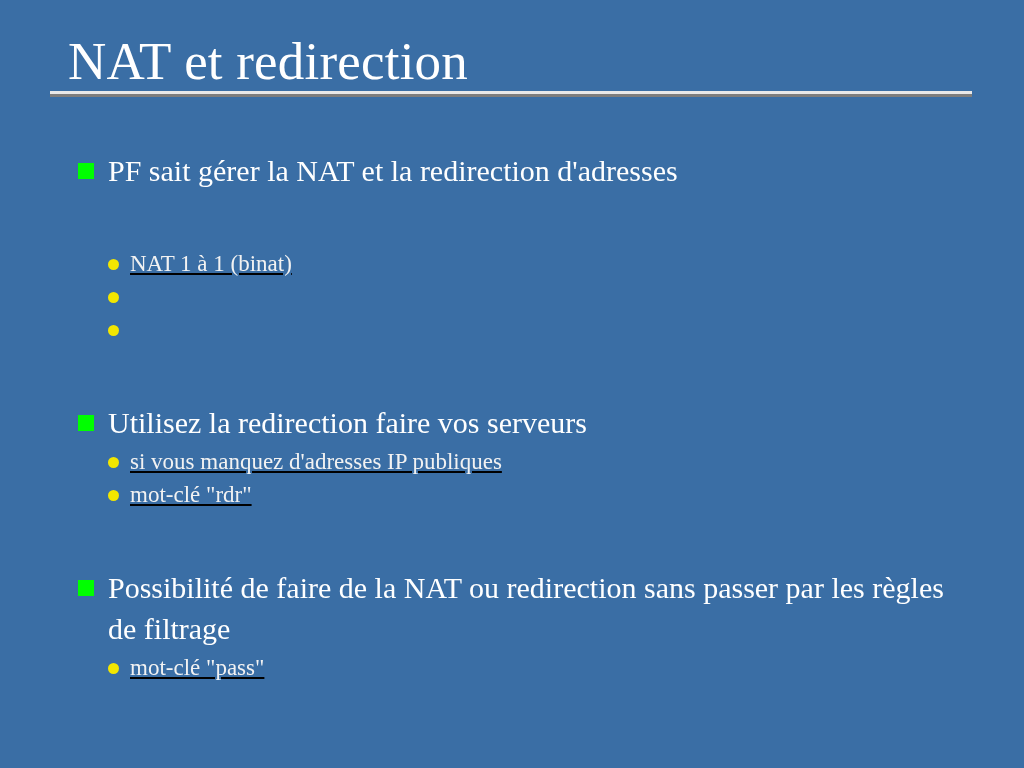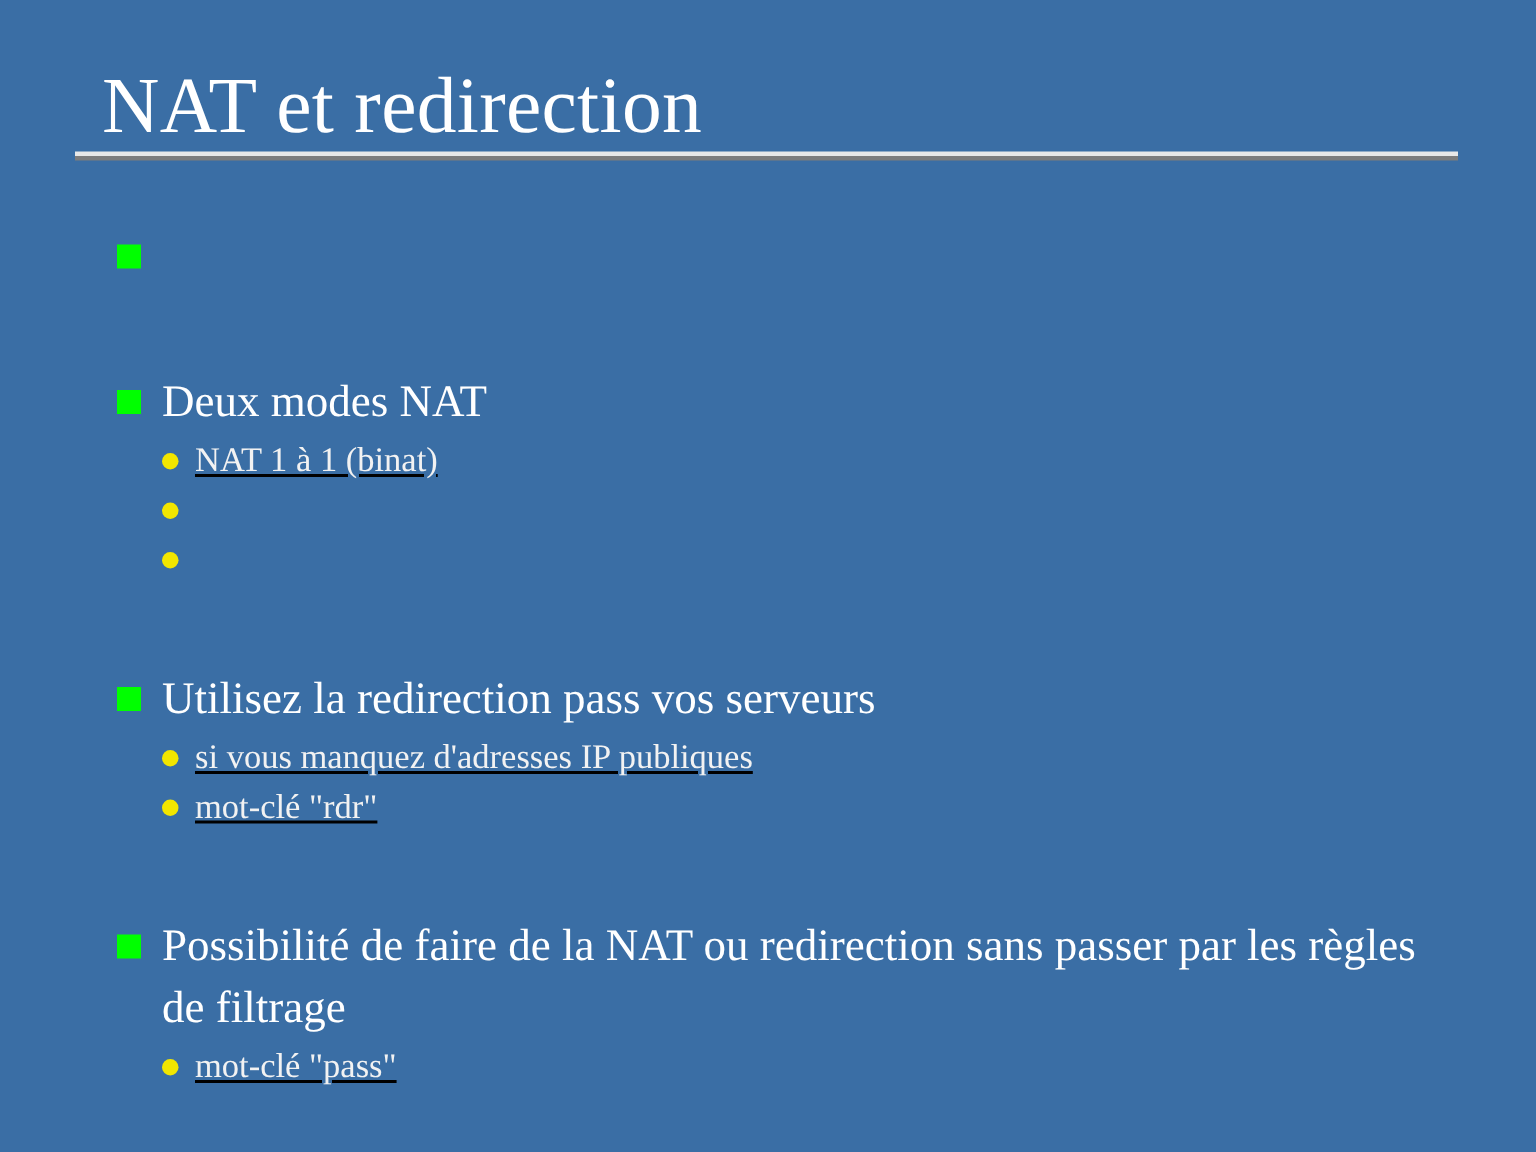--- a/index.html
+++ b/index.html
@@ -17,21 +17,21 @@
     width: 1024px;
     height: 768px;
     background: #3a6ea5;
     overflow: hidden;
   }
 
   
   #title-block {
     position: absolute;
     left: 50px;
-    top: 44px;
+    top: 34px;
     width: 922px;
   }
   #slide-title {
     font-size: 53px;
     line-height: 1.02;
     color: #ffffff;
     font-weight: normal;
     letter-spacing: 0.2px;
     padding-left: 18px;
     white-space: nowrap;
@@ -110,47 +110,44 @@
   <div id="title-block">
     <div id="slide-title">NAT et redirection</div>
     <div id="title-rule"></div>
   </div>
 
   <div id="body-list">
 
     <div class="group">
       <div class="l1">
         <span class="sq"></span>
+        <span>PF sait gérer la NAT et la redirection d'adresses</span>
       </div>
       <div class="l2-list"></div>
     </div>
 
     <div class="group">
-      <div class="l1">
-        <span class="sq"></span>
-        <span>Deux modes NAT</span>
-      </div>
       <div class="l2-list">
         <div class="l2">
           <span class="dot"></span>
           <span>NAT 1 à 1 (binat)</span>
         </div>
         <div class="l2">
           <span class="dot"></span>
         </div>
         <div class="l2">
           <span class="dot"></span>
         </div>
       </div>
     </div>
 
     <div class="group">
       <div class="l1">
         <span class="sq"></span>
-        <span>Utilisez la redirection pass vos serveurs</span>
+        <span>Utilisez la redirection faire vos serveurs</span>
       </div>
       <div class="l2-list">
         <div class="l2">
           <span class="dot"></span>
           <span>si vous manquez d'adresses IP publiques</span>
         </div>
         <div class="l2">
           <span class="dot"></span>
           <span>mot-clé "rdr"</span>
         </div>

